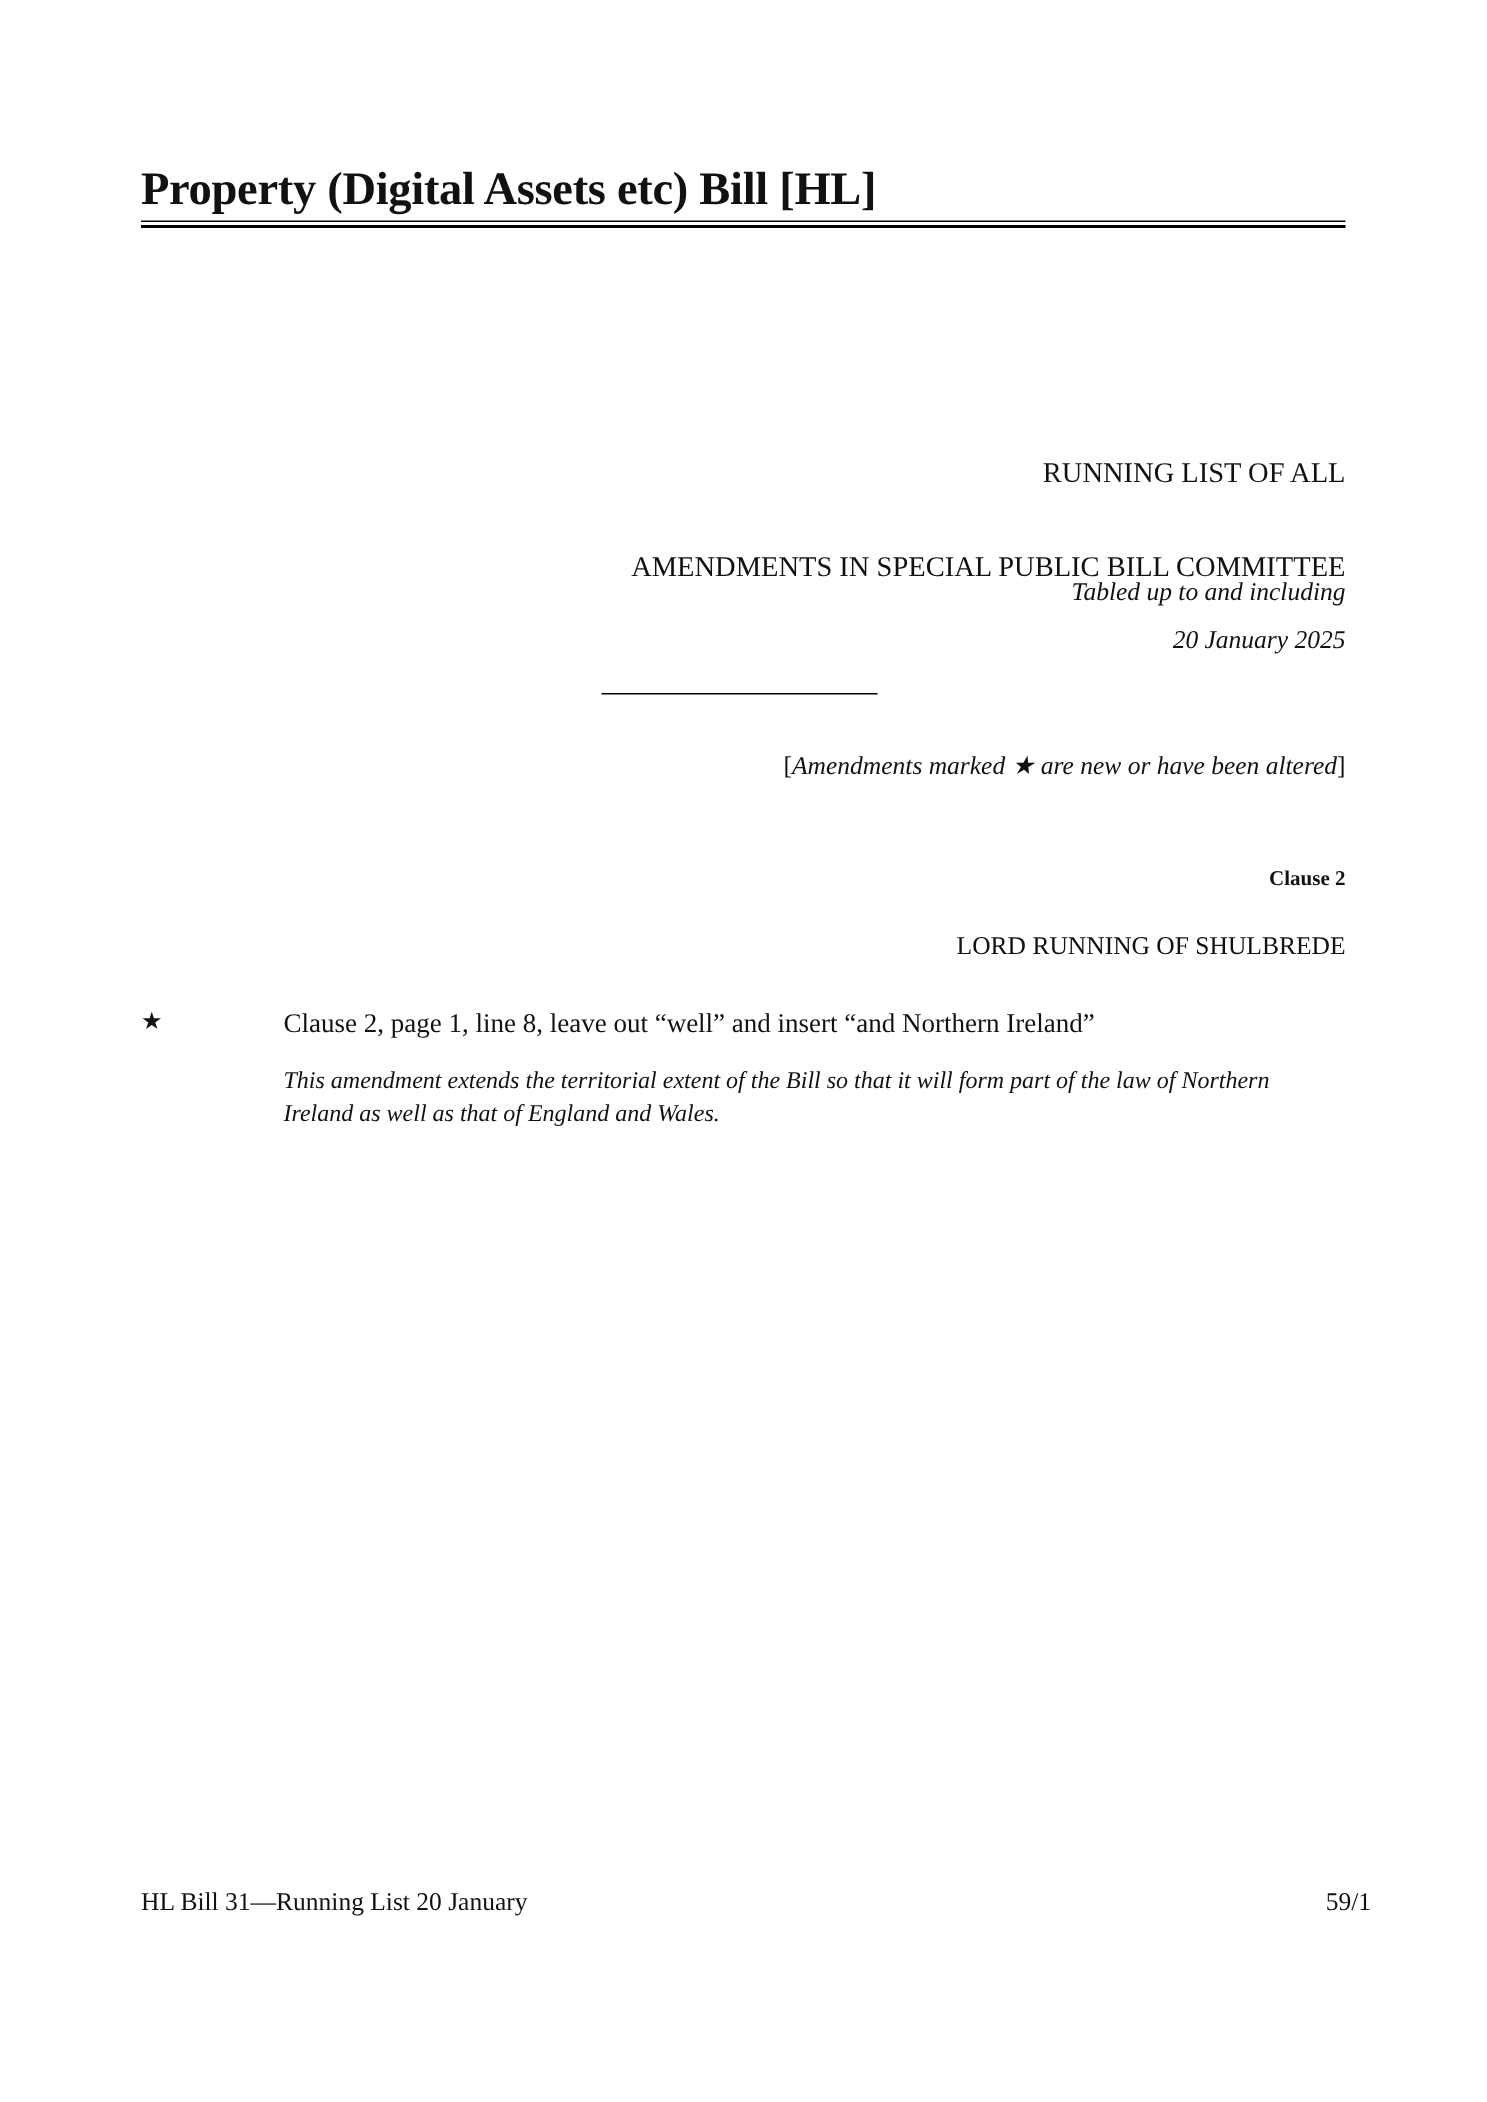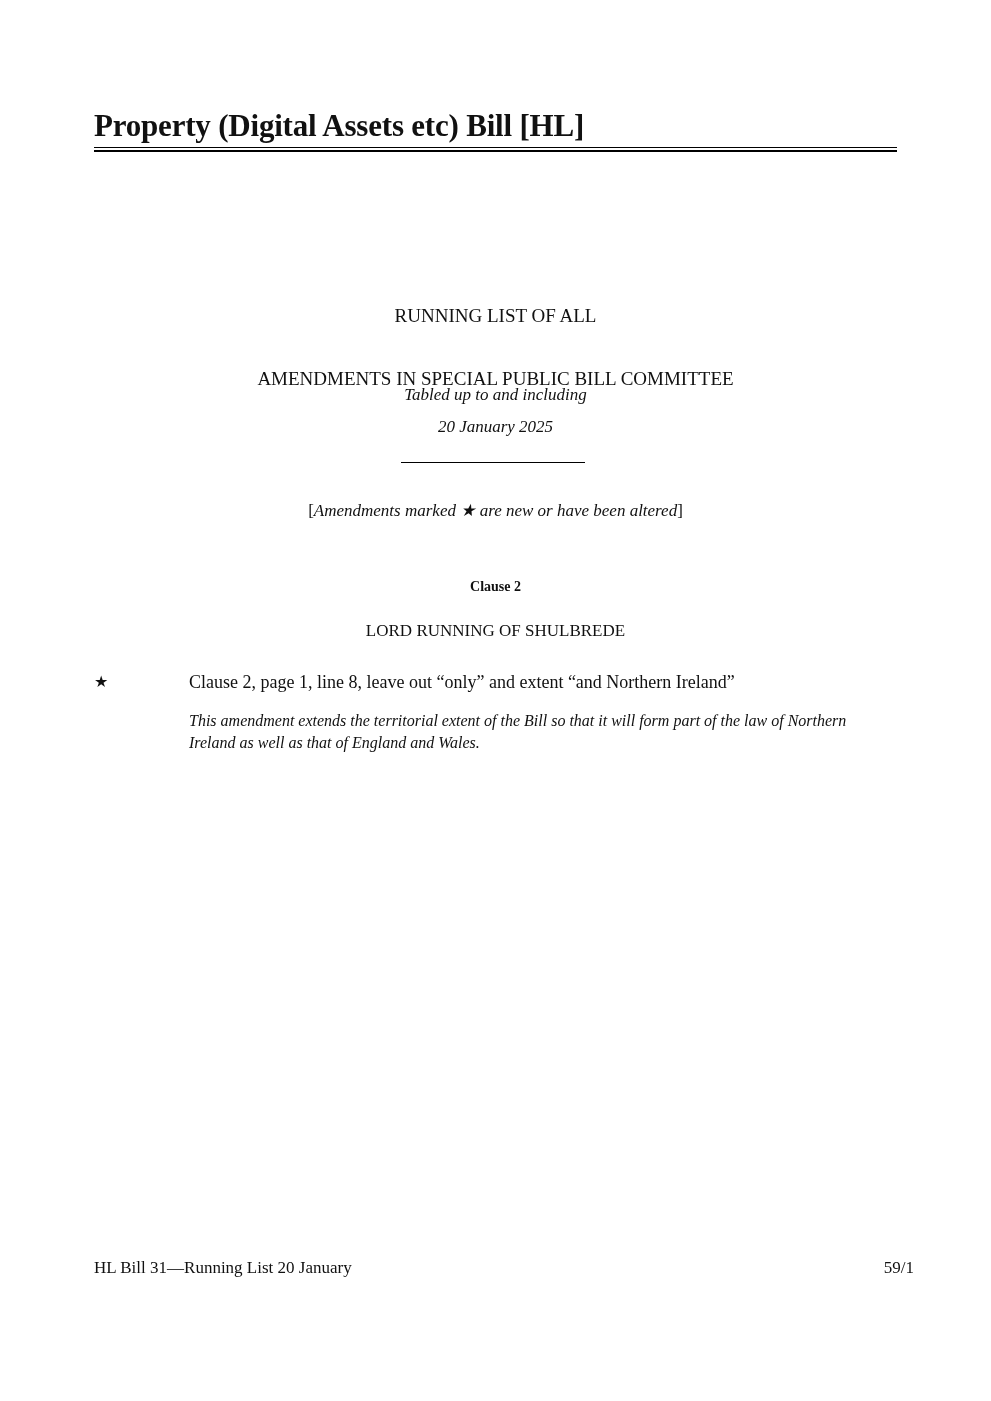--- a/index.html
+++ b/index.html
@@ -33,21 +33,21 @@
       top: 147px;
       height: 5px;
       border-top: 1px solid #000;
       border-bottom: 2px solid #000;
       box-sizing: border-box;
     }
     .centered {
       position: absolute;
       left: 94px;
       width: 803px;
-      text-align: center;
+      text-align: right;
     }
     .heading-line1 { top: 304px; font-size: 19px; line-height: 24px; }
     .heading-line2 { top: 341px; font-size: 19px; line-height: 24px; margin-top: 26px; }
     .tabled { top: 384px; font-size: 17px; font-style: italic; line-height: 22px; }
     .tabled-date { top: 416px; font-size: 17px; font-style: italic; line-height: 22px; }
     .short-rule {
       position: absolute;
       left: 401px;
       width: 184px;
       top: 462px;
@@ -116,20 +116,20 @@
 <div class="centered tabled">Tabled up to and including</div>
 <div class="centered tabled-date">20 January 2025</div>
 <div class="short-rule"></div>
 
 <div class="centered notice"><span>[</span><span class="it">Amendments marked ★ are new or have been altered</span><span>]</span></div>
 
 <div class="centered clause-heading">Clause 2</div>
 <div class="centered member-name">LORD RUNNING OF SHULBREDE</div>
 
 <div class="amend-star">★</div>
-<div class="amend-text">Clause 2, page 1, line 8, leave out “only” and extent “and Northern Ireland”</div>
+<div class="amend-text">Clause 2, page 1, line 8, leave out “well” and insert “and Northern Ireland”</div>
 
 <div class="explanatory">
   <span class="body">This amendment extends the territorial extent of the Bill so that it will form part of the law of Northern Ireland as well as that of England and Wales.</span>
 </div>
 
 <div class="footer-left">HL Bill 31—Running List 20 January</div>
 <div class="footer-right">59/1</div>
 
 </body></html>

